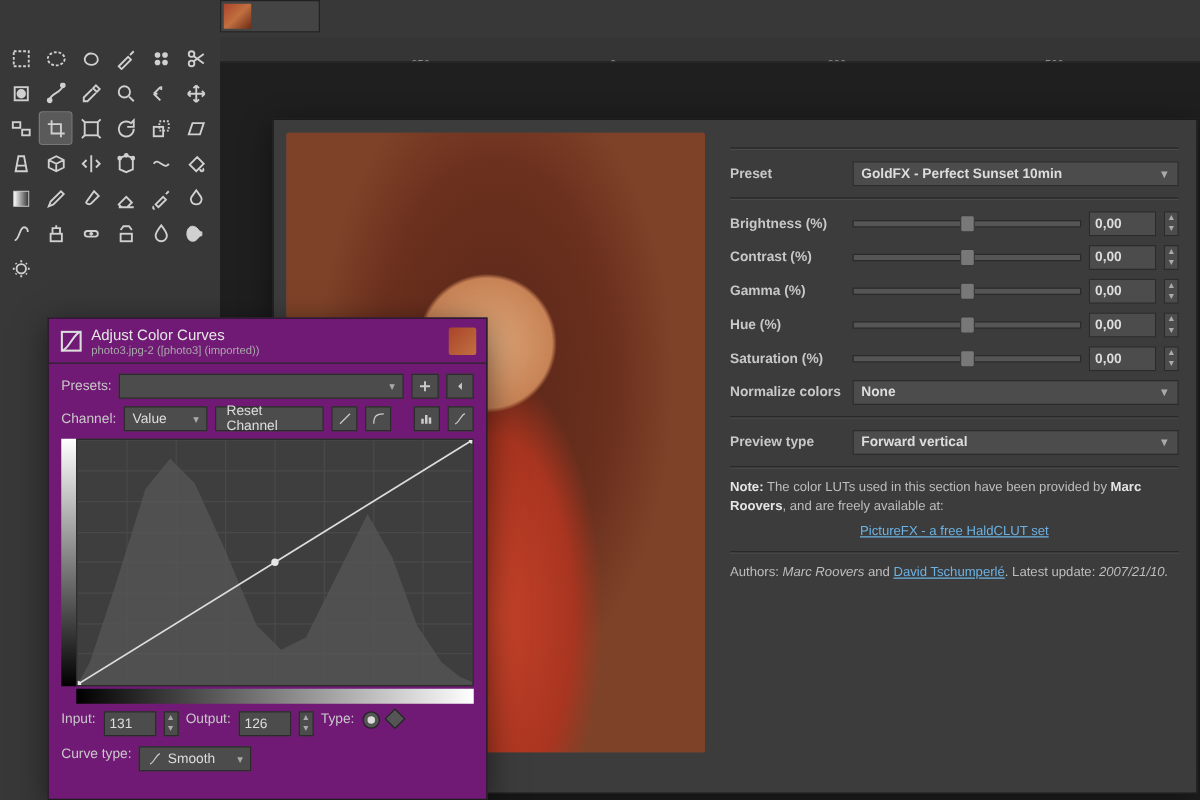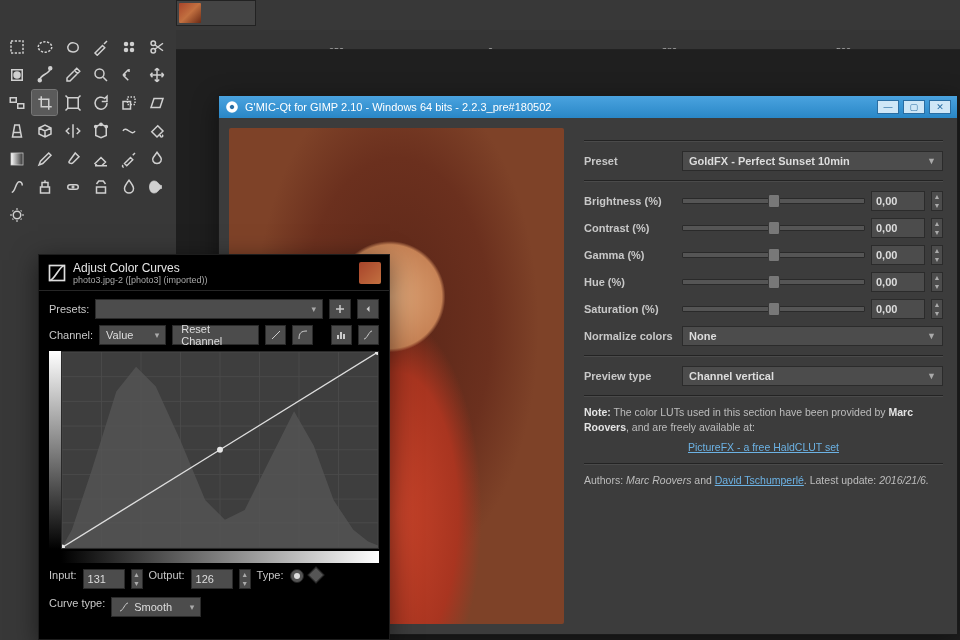--- a/index.html
+++ b/index.html
@@ -51,21 +51,21 @@
 .row .numbox { width: 54px; height: 20px; background: #4c4c4c; border: 1px solid #2b2b2b; color: #ddd; font-size: 11px; display: flex; align-items: center; padding: 0 4px; }
 .row .spin { width: 12px; height: 20px; background: #4c4c4c; border: 1px solid #2b2b2b; display: flex; flex-direction: column; }
 .row .spin div { flex:1; display:flex; align-items:center; justify-content:center; font-size:7px; color:#aaa; cursor:pointer; }
 .note { font-size: 10.5px; line-height: 1.4; color: #bdbdbd; }
 .note b { color: #e4e4e4; }
 .note a, .linkc { color: #6cb2e4; text-decoration: underline; cursor: pointer; }
 .note .center { text-align: center; margin: 6px 0; }
 .note em, .note i { font-style: italic; }
 
 
-.curves { position: absolute; left: 38px; top: 254px; width: 352px; height: 386px; background: #000000; border: 1px solid #1d1d1d; box-shadow: 0 6px 24px rgba(0,0,0,.5); }
+.curves { position: absolute; left: 38px; top: 254px; width: 352px; height: 386px; background: #701a75; border: 1px solid #1d1d1d; box-shadow: 0 6px 24px rgba(0,0,0,.5); }
 .curves-title { height: 36px; display: flex; align-items: center; padding: 0 8px; border-bottom: 1px solid #262626; }
 .curves-title .cicon { width: 20px; height: 20px; margin-right: 6px; }
 .curves-title .txt .main { font-size: 12px; color: #e6e6e6; }
 .curves-title .txt .sub { font-size: 9px; color: #a8a8a8; }
 .curves-title .spacer { flex: 1; }
 .curves-title .mini { width: 22px; height: 22px; background: linear-gradient(135deg,#a8442a,#c27040); border-radius: 2px; }
 .curves-body { padding: 8px 10px; }
 .curves .row2 { display: flex; align-items: center; gap: 6px; margin-bottom: 6px; }
 .curves .row2 .lbl { font-size: 11px; }
 .curves .combo { height: 20px; background: #4c4c4c; border: 1px solid #2b2b2b; padding: 0 6px; display: flex; align-items: center; justify-content: space-between; font-size: 11px; color: #ddd; cursor: pointer; }
@@ -315,31 +315,20 @@
     </div>
   <div class="tool">
       <svg viewBox="0 0 24 24" stroke="currentColor" fill="none" stroke-width="2">
         <circle cx="12" cy="12" r="5"></circle>
         <path d="M12 3v2M12 19v2M3 12h2M19 12h2M6 6l1 1M17 17l1 1M6 18l1-1M17 7l1-1"></path>
       </svg>
     </div>
 </div>
 
 <div class="gmic">
-  <div class="gmic-title">
-    <svg class="ticon" viewBox="0 0 24 24">
-        <circle cx="12" cy="12" r="10" fill="#fff"></circle>
-        <path d="M8 12c2-5 6-5 8 0-2 5-6 5-8 0z" fill="#2a6ea3"></path>
-      </svg>
-    <span>G'MIC-Qt for GIMP 2.10 - Windows 64 bits - 2.2.3_pre#180502</span>
-    <div class="spacer"></div>
-    <div class="winbtn">—</div>
-    <div class="winbtn">▢</div>
-    <div class="winbtn">✕</div>
-  </div>
   <div class="gmic-body">
     <div class="gmic-preview">
       <div class="img"></div>
     </div>
     <div class="gmic-panel">
       <hr>
       <div class="row">
         <span class="lbl">Preset</span>
         <div class="select">
           <span>GoldFX - Perfect Sunset 10min</span>
@@ -408,32 +397,32 @@
         <span class="lbl">Normalize colors</span>
         <div class="select">
           <span>None</span>
             <span class="caret">▼</span>
         </div>
       </div>
       <hr>
       <div class="row">
         <span class="lbl">Preview type</span>
         <div class="select">
-          <span>Channel vertical</span>
+          <span>Forward vertical</span>
             <span class="caret">▼</span>
         </div>
       </div>
       <hr>
       <div class="note">
         <b>Note:</b><span> The color LUTs used in this section have been provided by </span><b>Marc Roovers</b><span>, and are freely available at:</span>
         <div class="center"><span class="linkc">PictureFX - a free HaldCLUT set</span></div>
       </div>
       <hr>
       <div class="note">
-        <span>Authors: </span><i>Marc Roovers</i><span> and </span><span class="linkc">David Tschumperlé</span><span>. Latest update: </span><i>2016/21/6.</i>
+        <span>Authors: </span><i>Marc Roovers</i><span> and </span><span class="linkc">David Tschumperlé</span><span>. Latest update: </span><i>2007/21/10.</i>
       </div>
     </div>
   </div>
 </div>
 
 <div class="curves">
   <div class="curves-title">
     <svg class="cicon" viewBox="0 0 24 24" stroke="#ddd" fill="none" stroke-width="2">
         <rect x="3" y="3" width="18" height="18"></rect>
         <path d="M3 21C9 21 15 3 21 3"></path>

